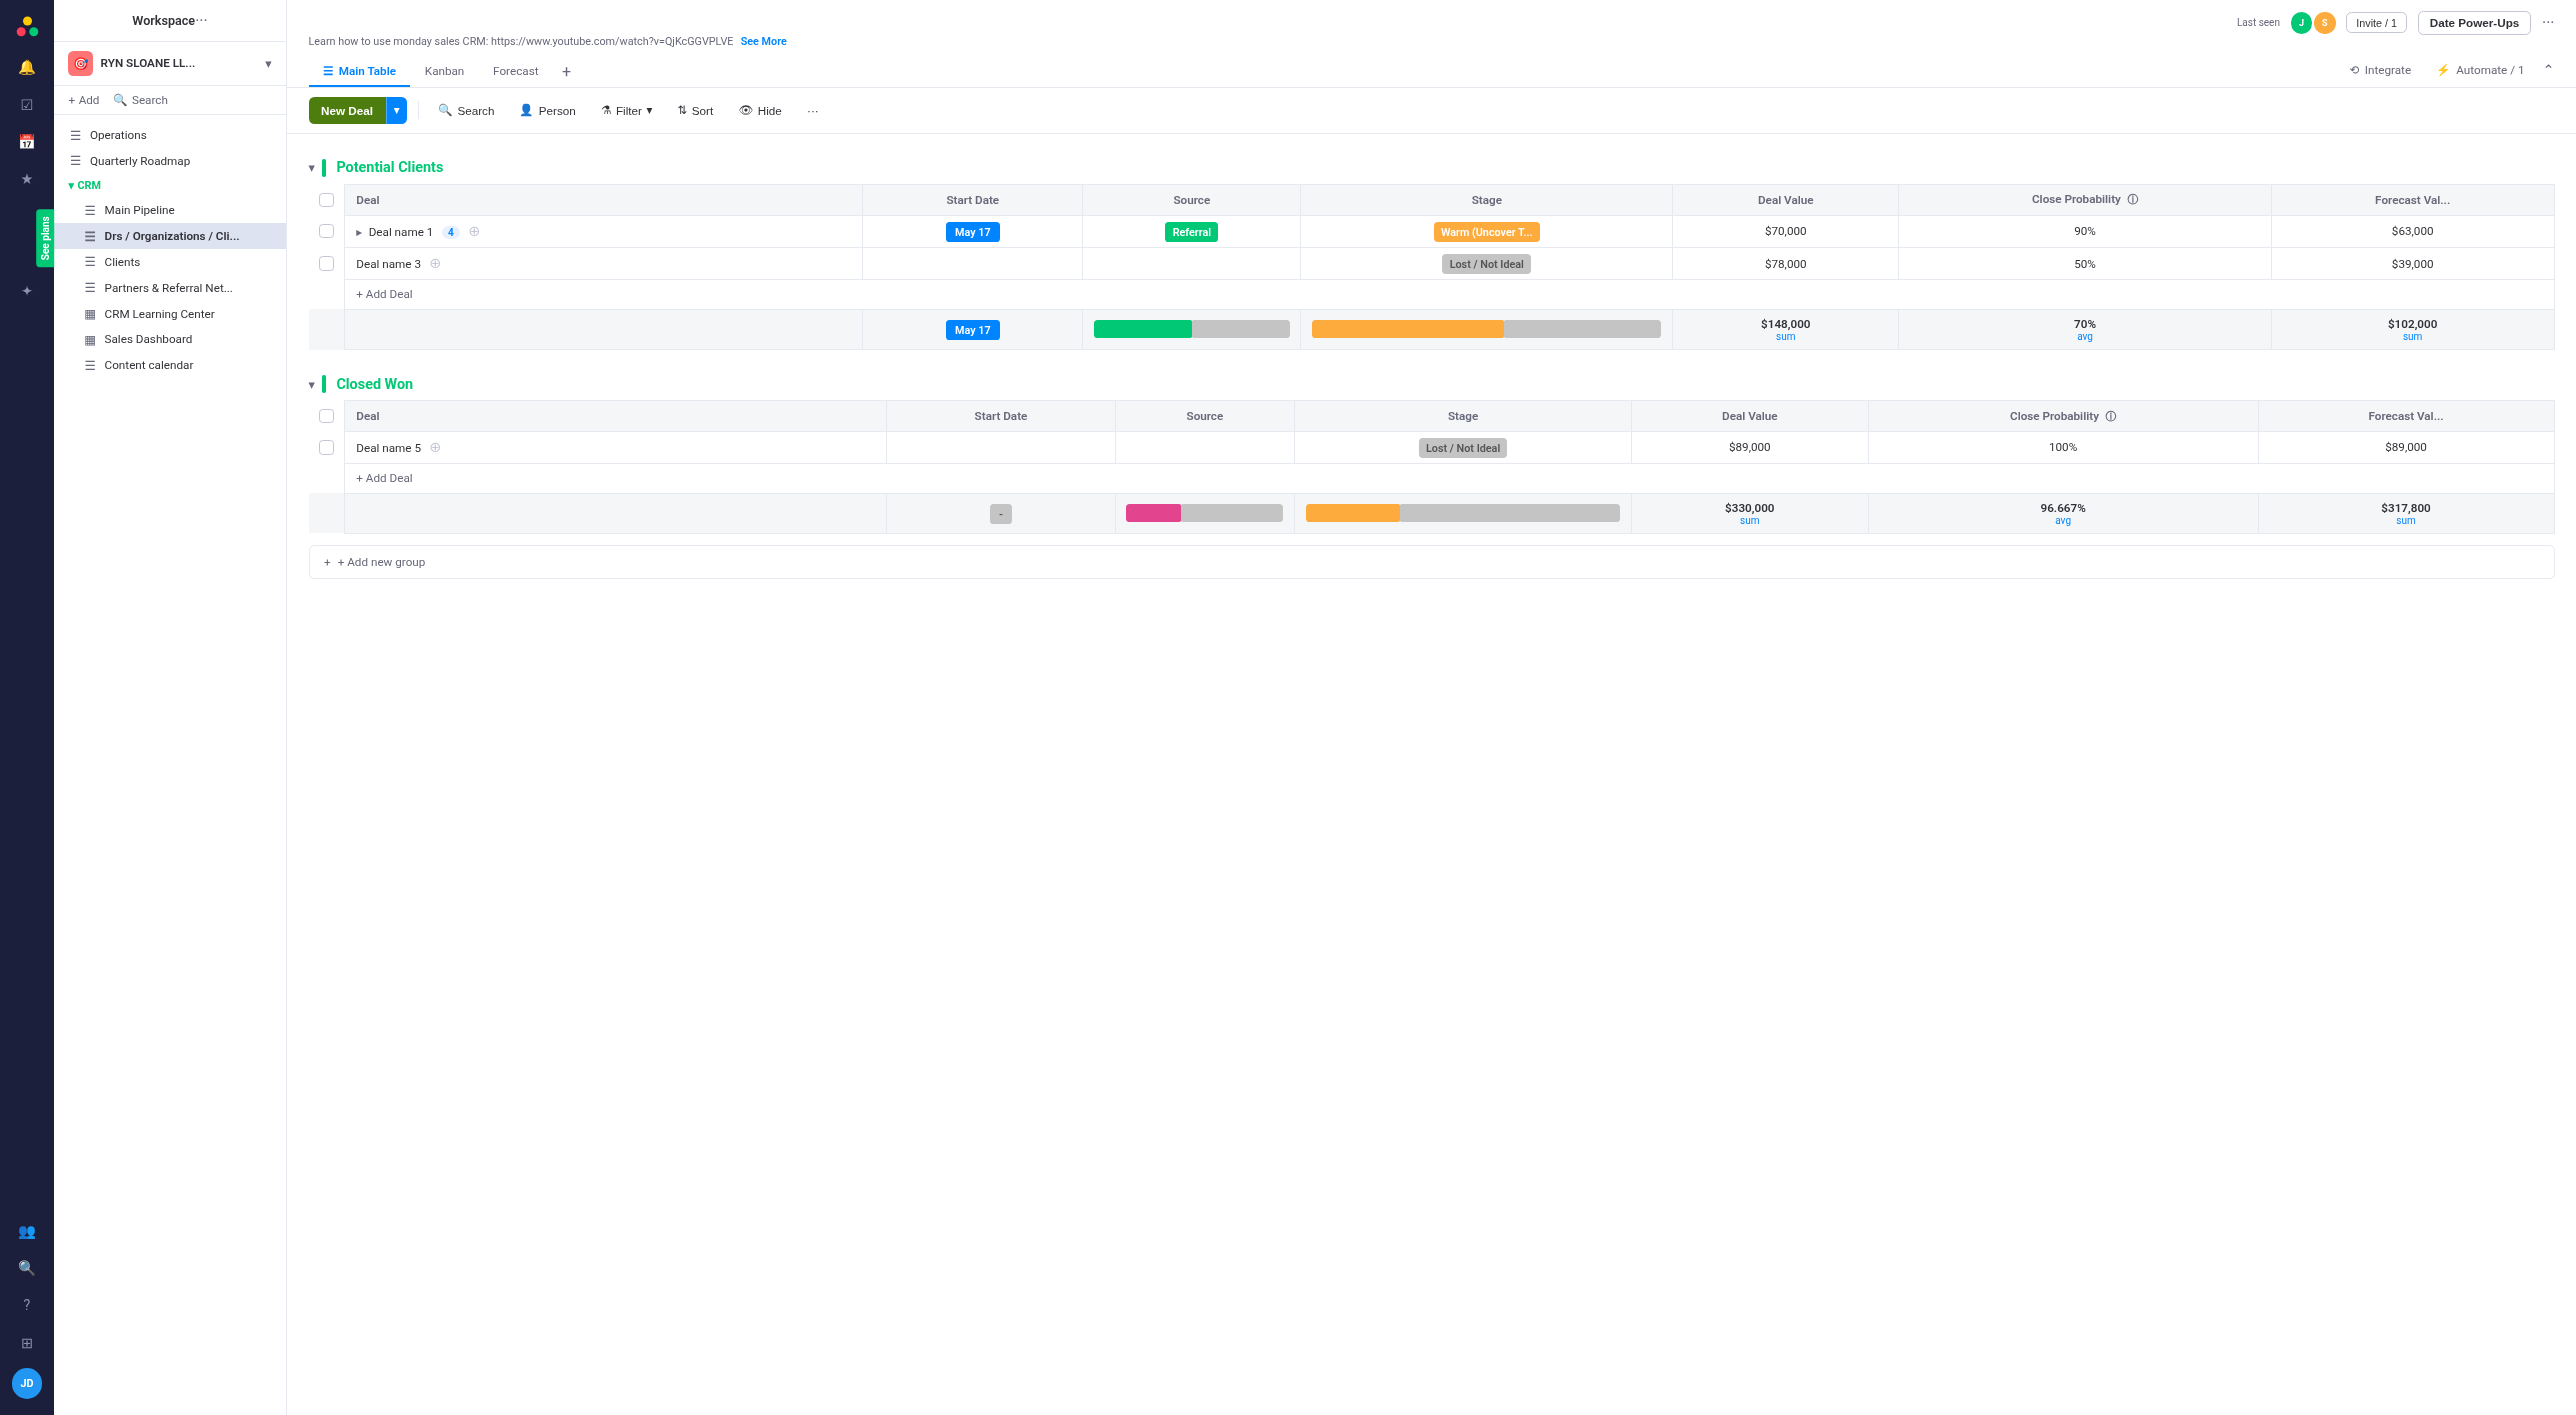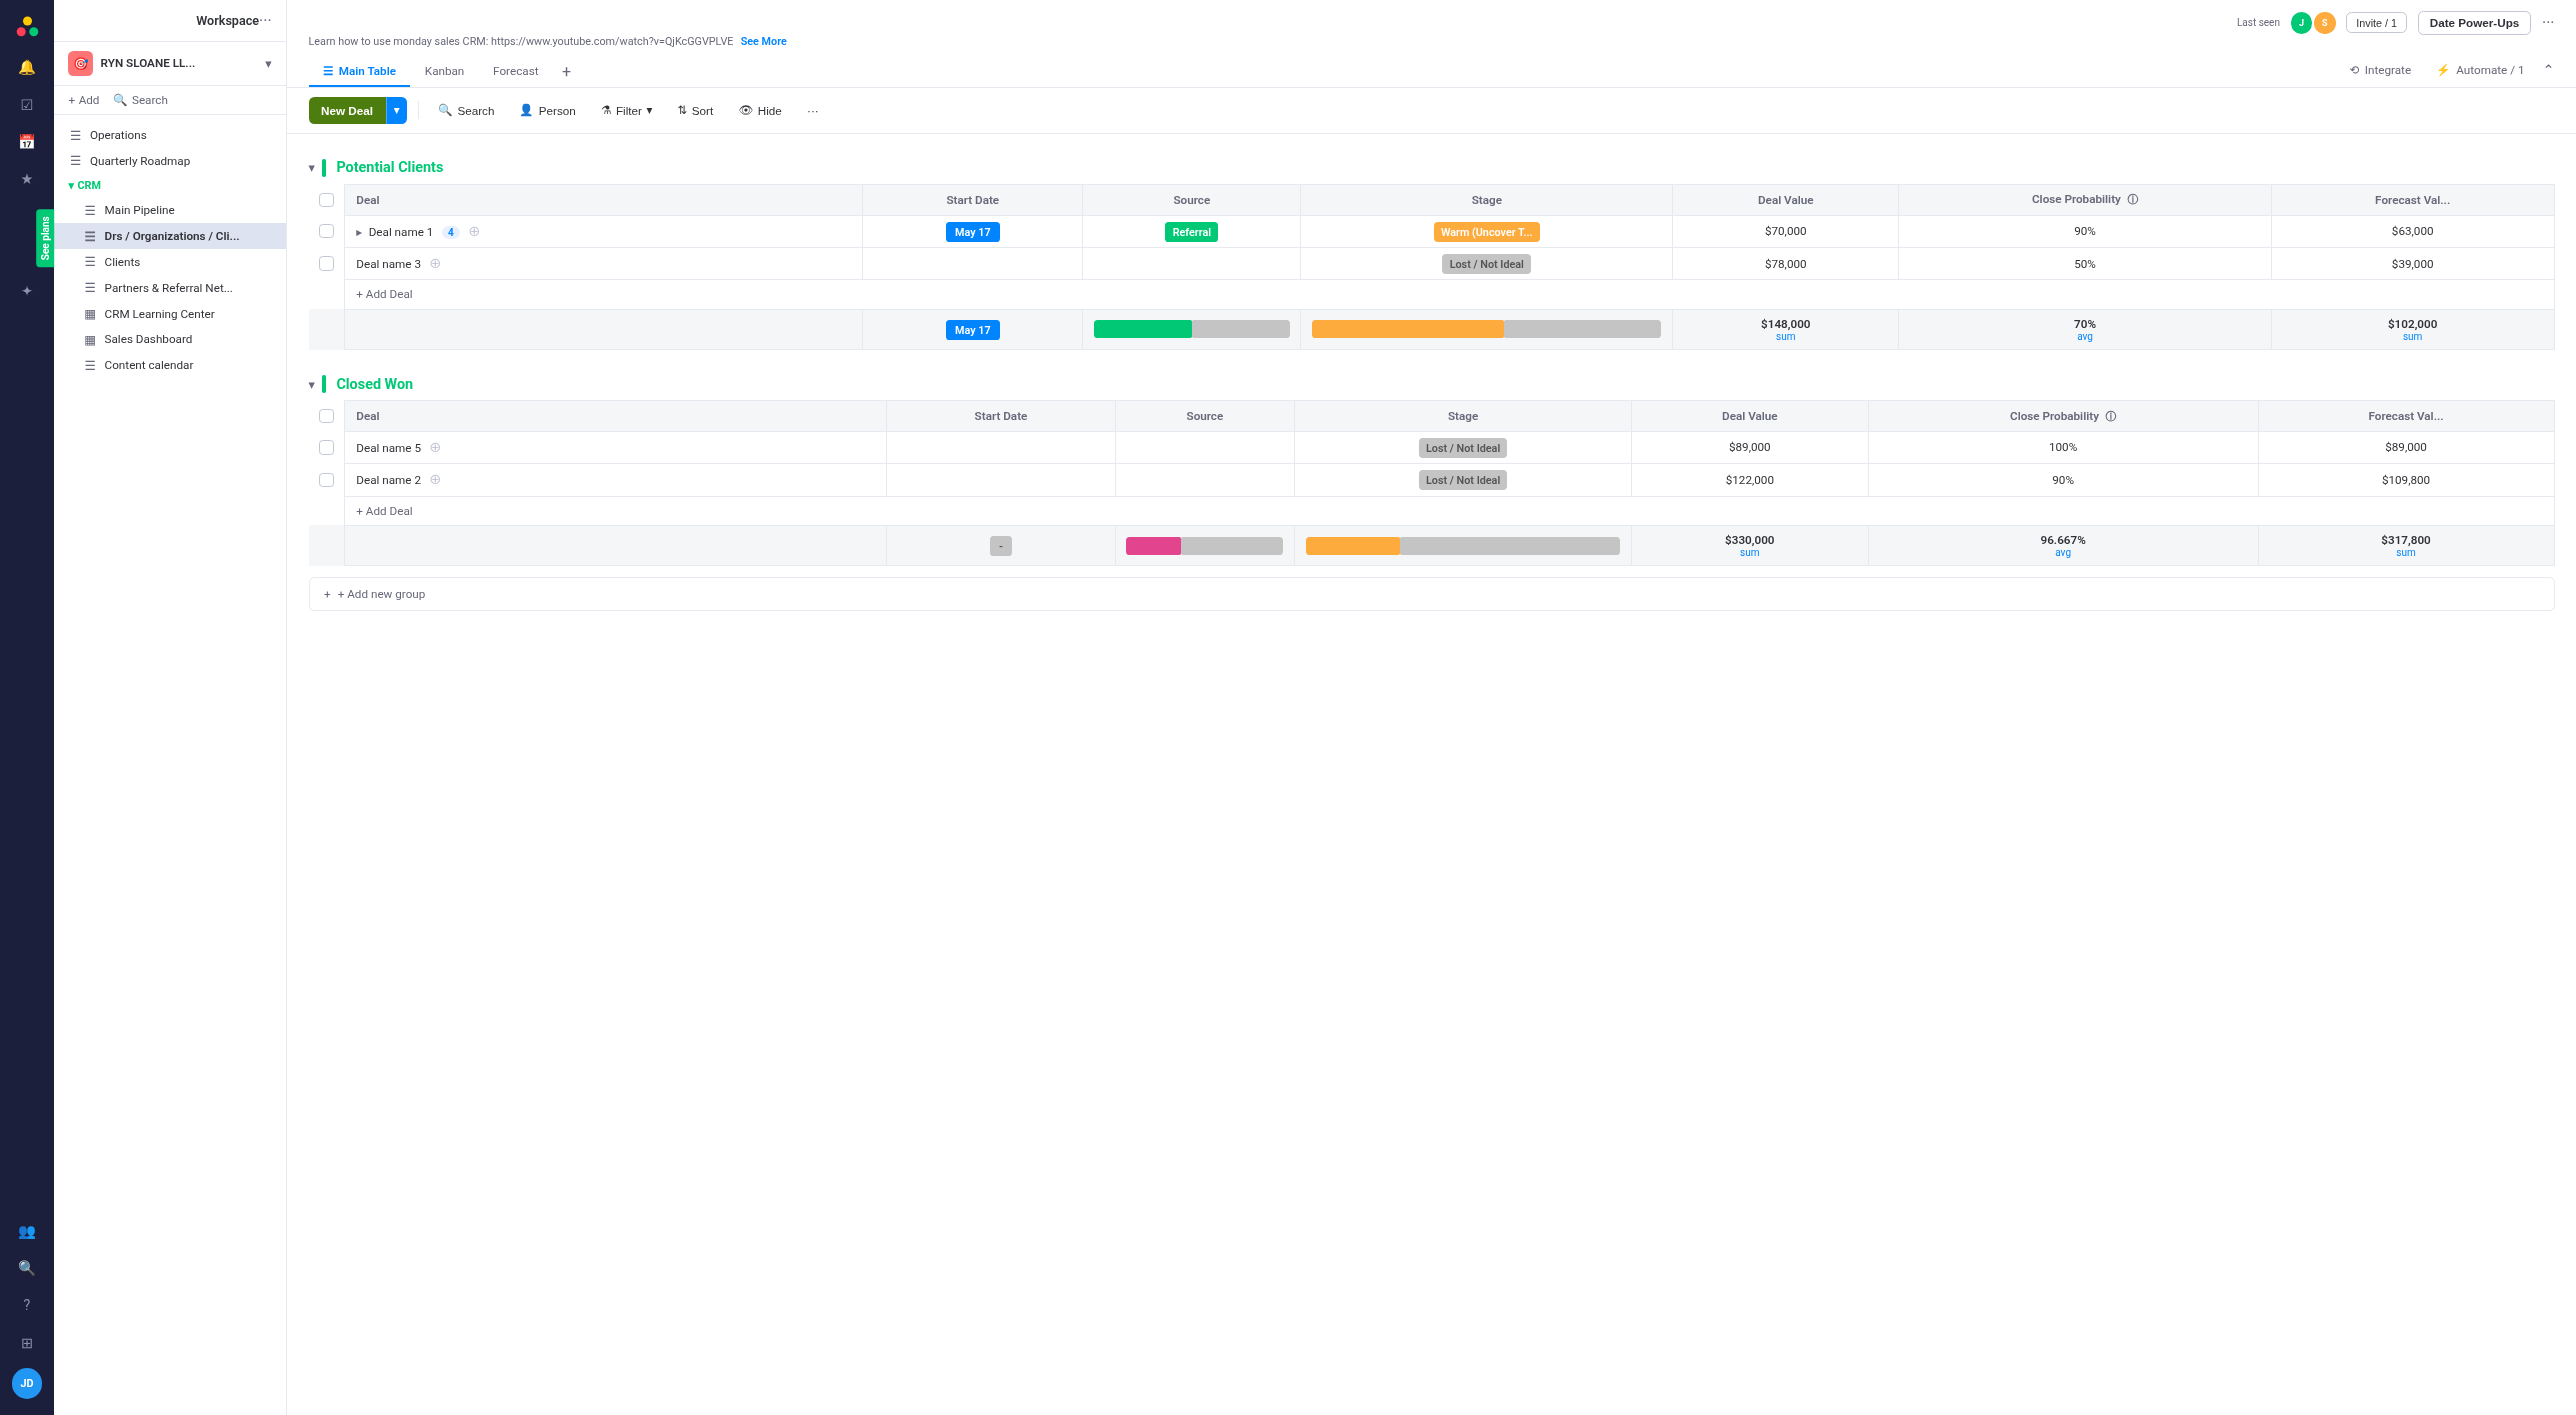--- a/index.html
+++ b/index.html
@@ -42,21 +42,21 @@
       display: flex;
       flex-direction: column;
       flex-shrink: 0;
       overflow-y: auto;
     }
     .sidebar-header {
       padding: 10.8px 14.4px;
       border-bottom: 0.9px solid #e6e9ef;
       display: flex;
       align-items: center;
-      justify-content: flex-end;
+      justify-content: center;
     }
     .sidebar-header-title { font-size: 12.6px; font-weight: 600; color: #323338; }
     .sidebar-header-dots { color: #676879; cursor: pointer; font-size: 16px; }
     .sidebar-workspace {
       padding: 9px 14.4px;
       display: flex;
       align-items: center;
       gap: 7.2px;
       border-bottom: 0.9px solid #e6e9ef;
     }
@@ -653,37 +653,20 @@
             <td></td>
             <td></td>
             <td>
               <span class="stage-badge stage-lost">Lost / Not Ideal</span>
             </td>
             <td>$89,000</td>
             <td>100%</td>
             <td>$89,000</td>
           </tr>
 
-          <tr>
-            <td>
-                <div class="checkbox"></div>
-              </td>
-            <td class="deal-name">
-              <span class="deal-name-text">Deal name 2</span>
-              <span class="add-icon" style="margin-left:5.4px;">⊕</span>
-            </td>
-            <td></td>
-            <td></td>
-            <td>
-              <span class="stage-badge stage-lost">Lost / Not Ideal</span>
-            </td>
-            <td>$122,000</td>
-            <td>90%</td>
-            <td>$109,800</td>
-          </tr>
 
           <tr class="add-deal-row">
             <td></td>
             <td colspan="7">+ Add Deal</td>
           </tr>
 
           <tr class="summary-row">
             <td></td>
             <td></td>
             <td>

